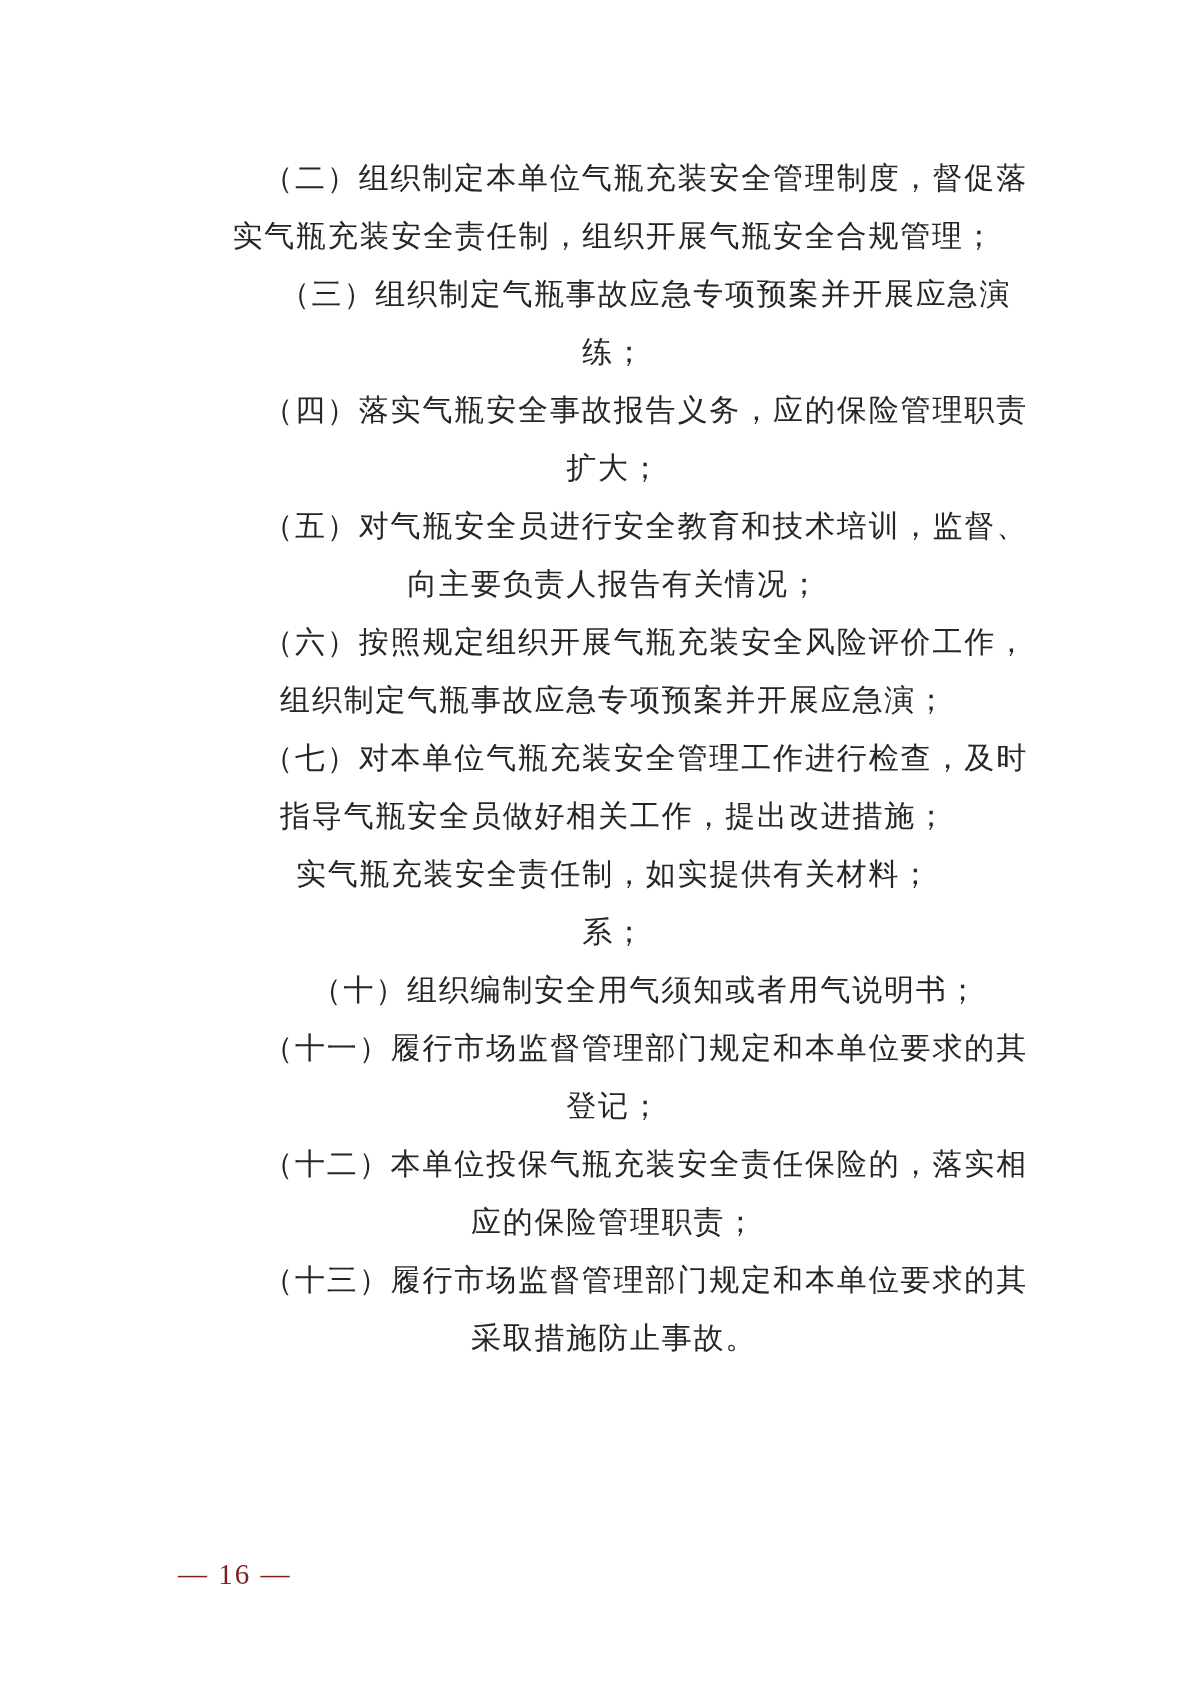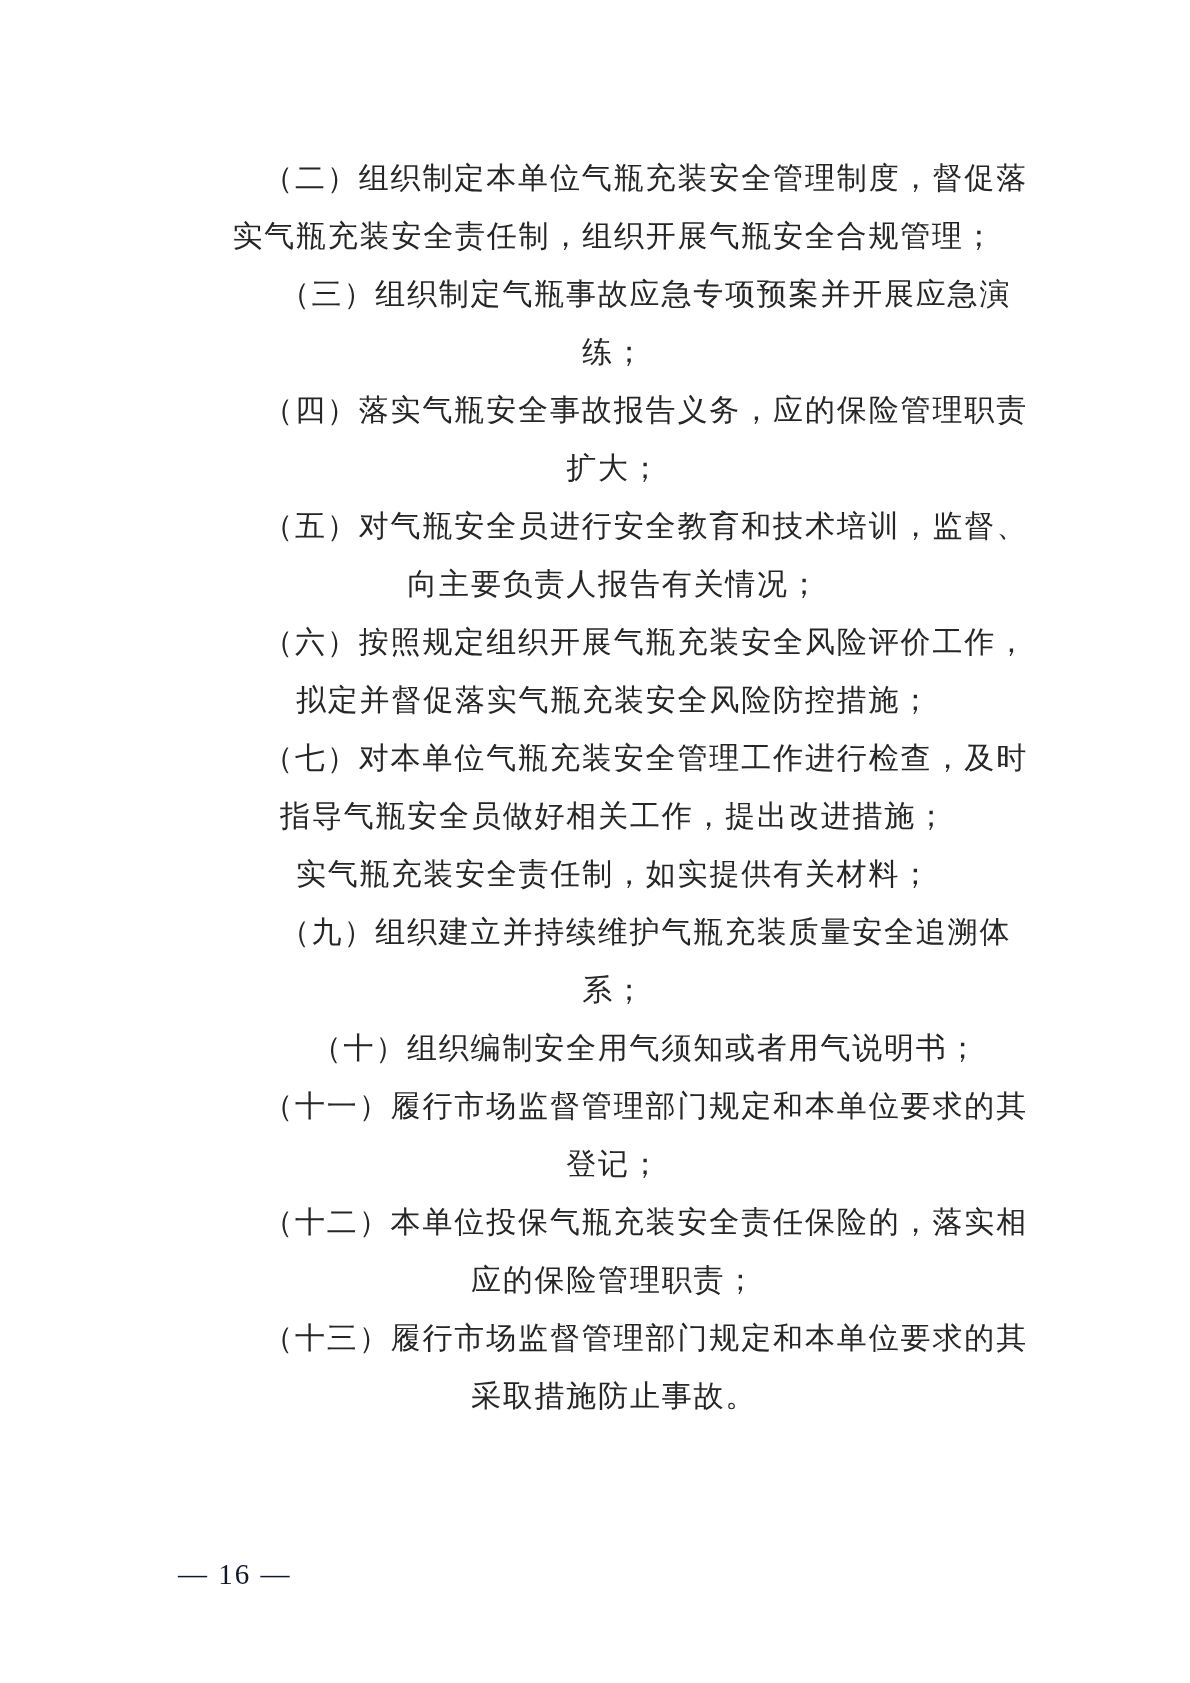--- a/index.html
+++ b/index.html
@@ -47,43 +47,42 @@
     text-align-last: justify;
   }
   .footer {
     position: absolute;
     left: 178px;
     top: 1552px;
     height: 44px;
     line-height: 44px;
     font-size: 29px;
     letter-spacing: 2px;
-    color: #0f172a;
+    color: #7f1d1d;
   }
 </style>
 </head>
 <body>
 
 <div class="page">
 
   <div class="text-block">
     <div class="ln ind fill">（二）组织制定本单位气瓶充装安全管理制度，督促落</div>
     <div class="ln">实气瓶充装安全责任制，组织开展气瓶安全合规管理；</div>
     <div class="ln ind">（三）组织制定气瓶事故应急专项预案并开展应急演</div>
     <div class="ln">练；</div>
     <div class="ln ind fill">（四）落实气瓶安全事故报告义务，应的保险管理职责</div>
     <div class="ln">扩大；</div>
     <div class="ln ind fill">（五）对气瓶安全员进行安全教育和技术培训，监督、</div>
     <div class="ln">向主要负责人报告有关情况；</div>
     <div class="ln ind fill">（六）按照规定组织开展气瓶充装安全风险评价工作，</div>
-    <div class="ln">拟定并督促落实气瓶充装安全风险防控措施；</div>
+    <div class="ln">组织制定气瓶事故应急专项预案并开展应急演；</div>
     <div class="ln ind fill">（七）对本单位气瓶充装安全管理工作进行检查，及时</div>
     <div class="ln">指导气瓶安全员做好相关工作，提出改进措施；</div>
     <div class="ln">实气瓶充装安全责任制，如实提供有关材料；</div>
-    <div class="ln ind">（九）组织建立并持续维护气瓶充装质量安全追溯体</div>
     <div class="ln">系；</div>
     <div class="ln ind">（十）组织编制安全用气须知或者用气说明书；</div>
     <div class="ln ind fill">（十一）履行市场监督管理部门规定和本单位要求的其</div>
     <div class="ln">登记；</div>
     <div class="ln ind fill">（十二）本单位投保气瓶充装安全责任保险的，落实相</div>
     <div class="ln">应的保险管理职责；</div>
     <div class="ln ind fill">（十三）履行市场监督管理部门规定和本单位要求的其</div>
     <div class="ln">采取措施防止事故。</div>
   </div>
 

